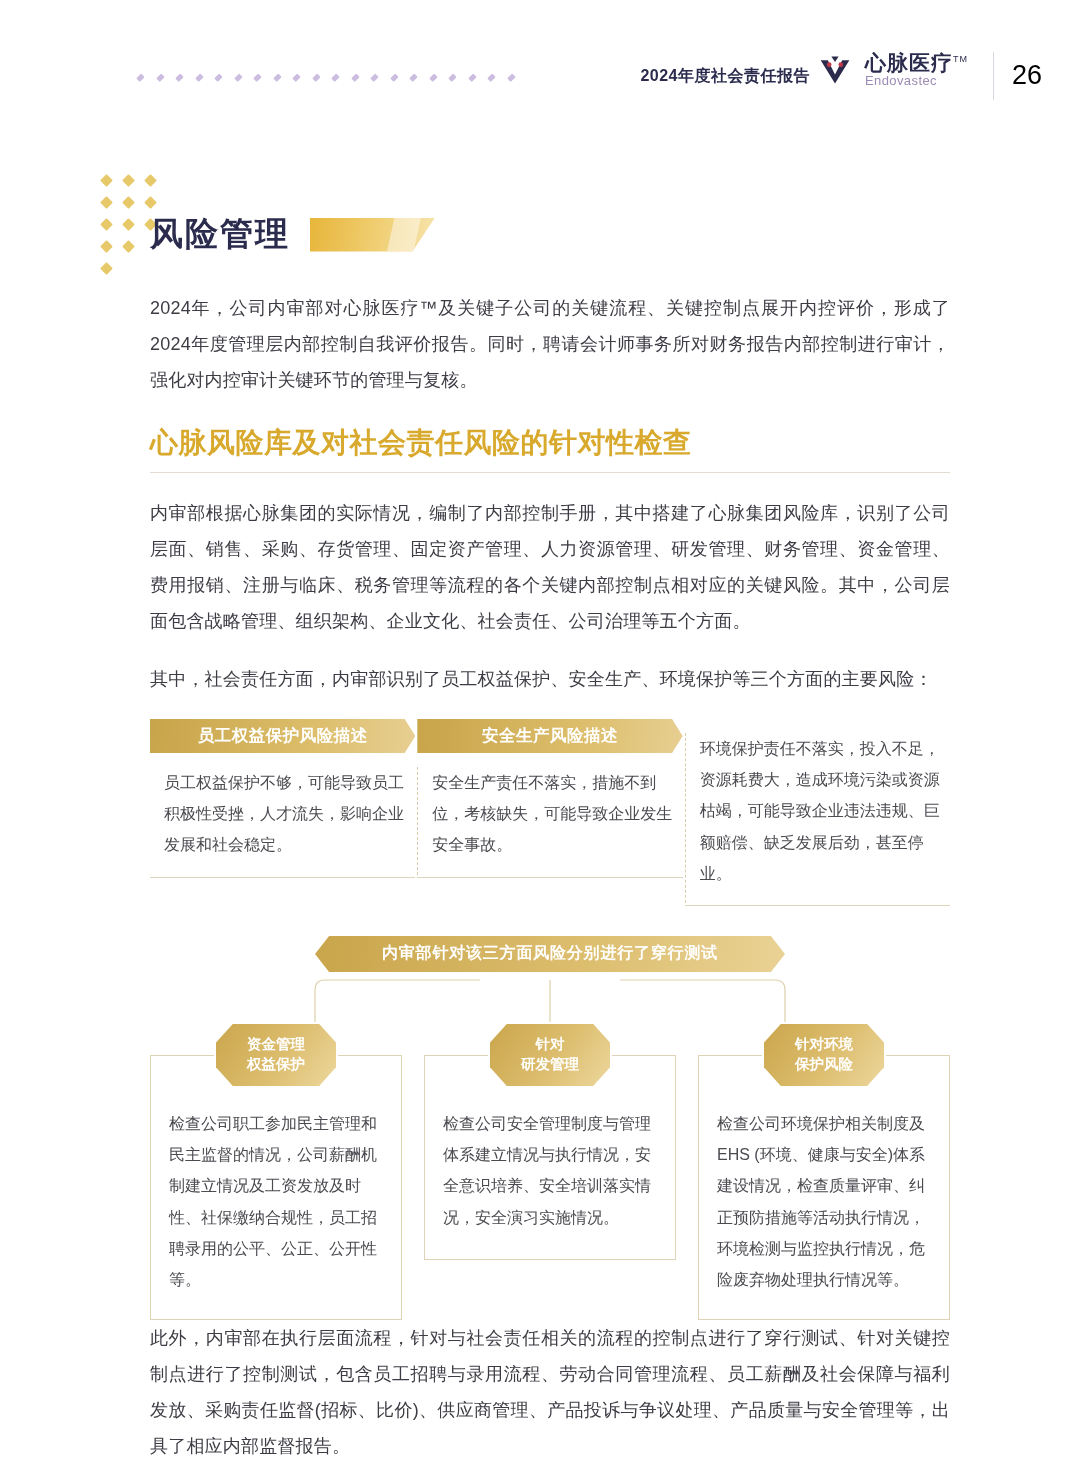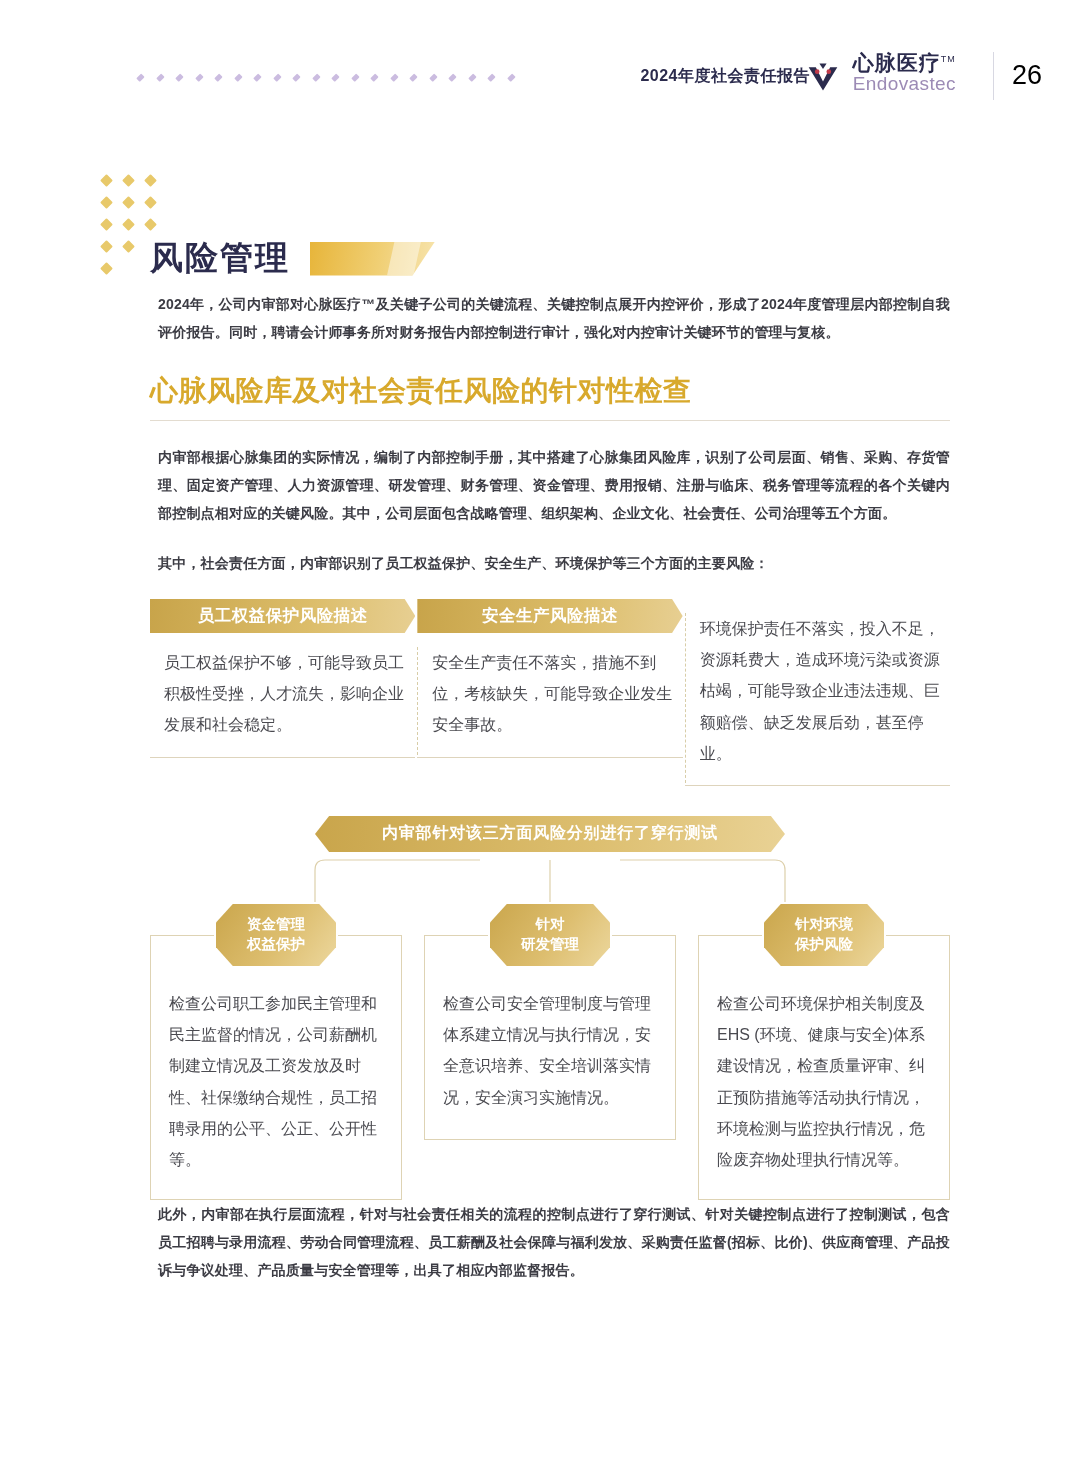--- a/index.html
+++ b/index.html
@@ -24,75 +24,74 @@
   .header-dots span {
     display:block; width:7px; height:7px; margin-right:15px;
     background:#b9a5d6; transform:rotate(45deg); opacity:.75;
     border-radius:1px;
   }
   .header-title {
     position:absolute; right:270px; top:66px;
     font-size:16px; font-weight:bold; color:#2b2b4d; letter-spacing:.5px;
   }
   .brand {
-    position:absolute; right:124px; top:52px;
-    display:flex; align-items:flex-end; gap:12px;
+    position:absolute; right:112px; top:52px;
+    display:flex; align-items:center; gap:12px;
   }
   .brand-mark { width:36px; height:34px; }
   .brand-text { line-height:1.05; }
   .brand-cn {
     font-size:21px; font-weight:bold; color:#2b2b4d; letter-spacing:1px;
     position:relative;
   }
   .brand-cn sup { font-size:9px; vertical-align:super; font-weight:normal; }
-  .brand-en { font-size:19px; color:#9c8bb5; letter-spacing:.4px; }
+  .brand-en { font-size:13px; color:#9c8bb5; letter-spacing:.4px; }
   .page-rule {
     position:absolute; right:86px; top:52px; width:1px; height:48px;
     background:#d8d8e2;
   }
   .page-num {
     position:absolute; right:38px; top:60px;
     font-size:27px; color:#000000; font-weight:normal;
   }
 
   
   .diamond-grid {
     position:absolute; left:98px; top:172px; width:90px; height:100px;
   }
   .diamond-grid i {
     position:absolute; width:9px; height:9px;
     background:#e8c96a; transform:rotate(45deg); border-radius:1px;
   }
 
   
   .sec-title-wrap {
-    position:absolute; left:150px; top:236px; display:flex; align-items:center;
+    position:absolute; left:150px; top:212px; display:flex; align-items:center;
   }
   .sec-title {
     font-size:33px; font-weight:bold; color:#2b2b4d; letter-spacing:2px;
   }
   .sec-ribbon {
     margin-left:20px; width:125px; height:34px;
     background:linear-gradient(100deg,#e7b53a 0%, #f0cf74 55%, #f7e4ae 100%);
     clip-path: polygon(0 0, 100% 0, 82% 100%, 0% 100%);
     position:relative;
   }
   .sec-ribbon::after{
     content:""; position:absolute; right:14px; top:0; width:34px; height:100%;
     background:rgba(255,255,255,.45);
     clip-path: polygon(22% 0, 100% 0, 78% 100%, 0% 100%);
   }
 
   
   .content { position:absolute; left:150px; top:290px; width:800px; }
   p.para {
-    margin:0 0 22px 8px;
-    font-size:14px; line-height:2.0; color:#3c3c44; text-align:justify;
+    margin:0 0 22px 0;
+    font-size:18px; line-height:2.0; color:#3c3c44; text-align:justify;
     letter-spacing:.2px;
-    font-weight:bold;
   }
   .sub-head {
     margin:26px 0 10px 0;
     font-size:28px; font-weight:bold; color:#d8a92c; letter-spacing:.5px;
   }
   .sub-rule { height:1px; background:#e3dcd0; margin-bottom:22px; }
 
   
   .risk-row { display:flex; gap:2px; margin-top:6px; }
   .risk-col { flex:1; position:relative; }

